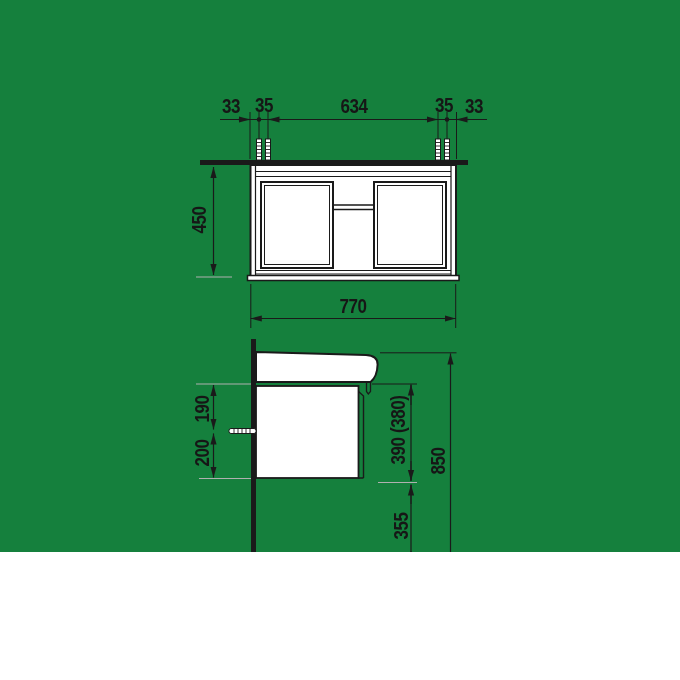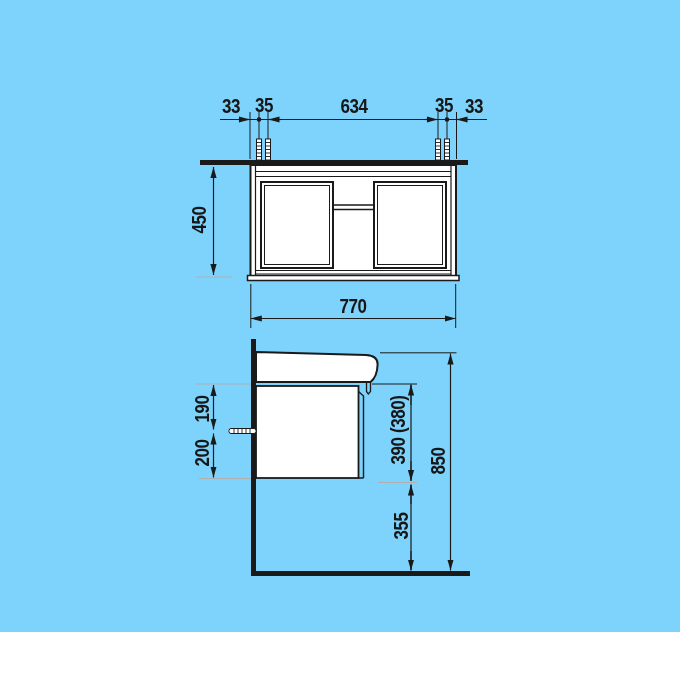--- a/index.html
+++ b/index.html
@@ -1,17 +1,17 @@
 <!DOCTYPE html>
 <html><head>
 <meta charset="utf-8">
 <style>
   html,body { margin:0; padding:0; background:#fff; }
   .canvas {
-    position:relative; width:680px; height:632px; background:#7dd3fc;
+    position:relative; width:680px; height:552px; background:#15803d;
     font-family:"Liberation Sans", sans-serif; overflow:hidden;
   }
   .canvas svg { position:absolute; left:0; top:0; }
   .dim-label {
     position:absolute;
     font-weight:bold; font-size:20px; line-height:1; color:#161616;
     letter-spacing:-0.5px; white-space:nowrap;
     transform:translate(-50%,-50%) scaleX(0.85);
     font-family:"Liberation Sans", sans-serif;
   }

